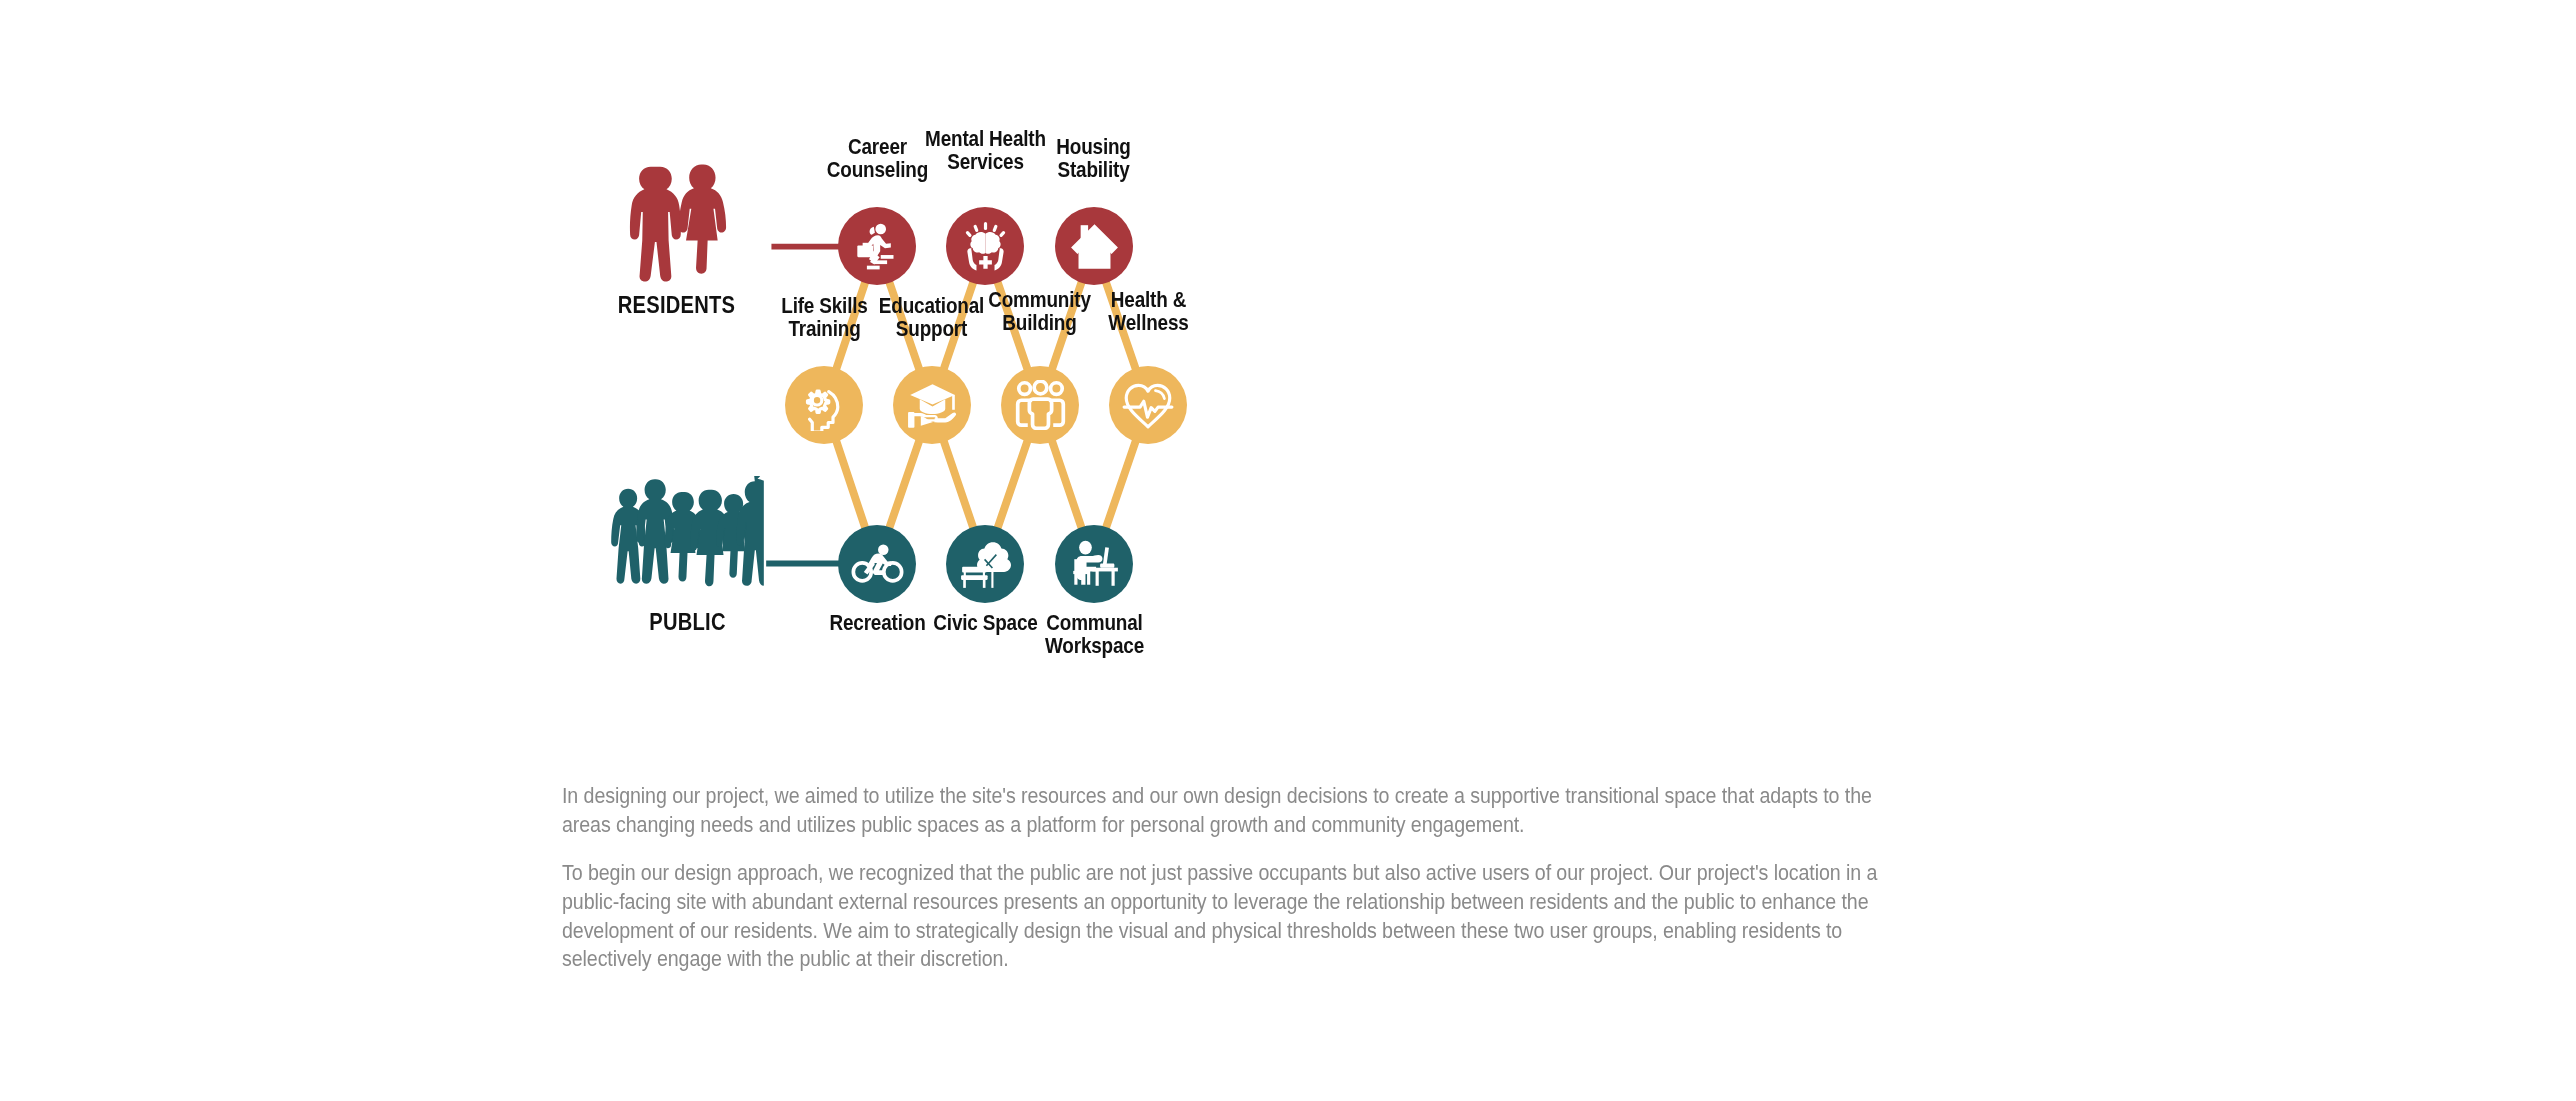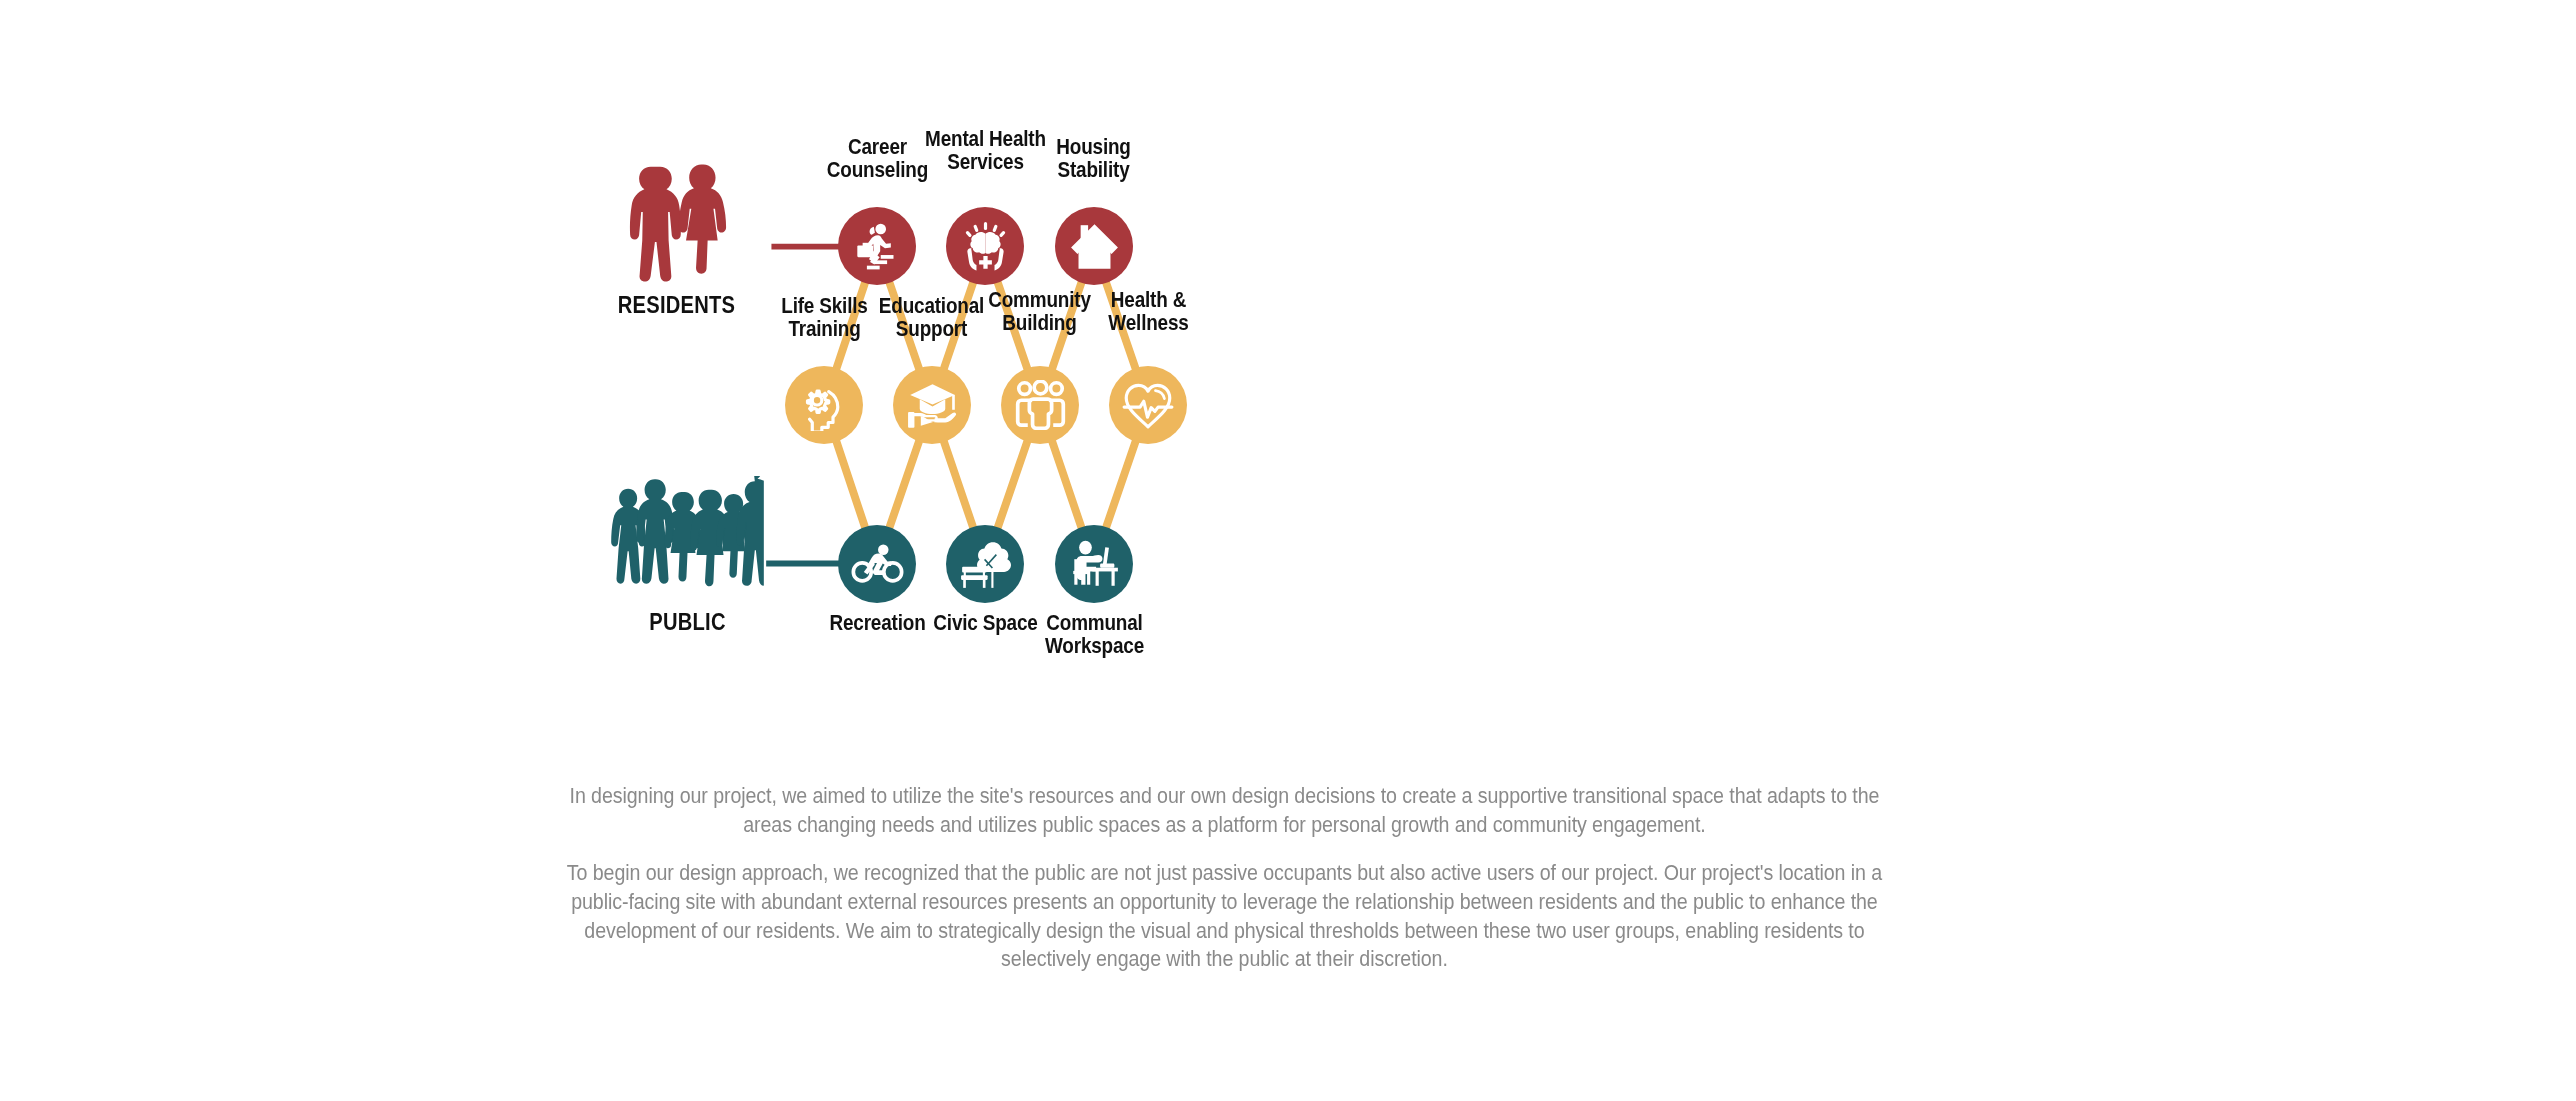--- a/index.html
+++ b/index.html
@@ -72,21 +72,20 @@
   }
 
   .actor-art { position: absolute; }
 
   
   #copy {
     position: absolute;
     left: 562px;
     top: 782px;
     width: 1464px;
-    text-align: center;
   }
   #copy p {
     margin: 0 0 20px 0;
     font-family: "Liberation Sans", sans-serif;
     font-size: 21.7px;
     line-height: 1.32;
     color: #8a8a8a;
     letter-spacing: -0.1px;
     transform: scaleX(0.905);
     transform-origin: left top;

